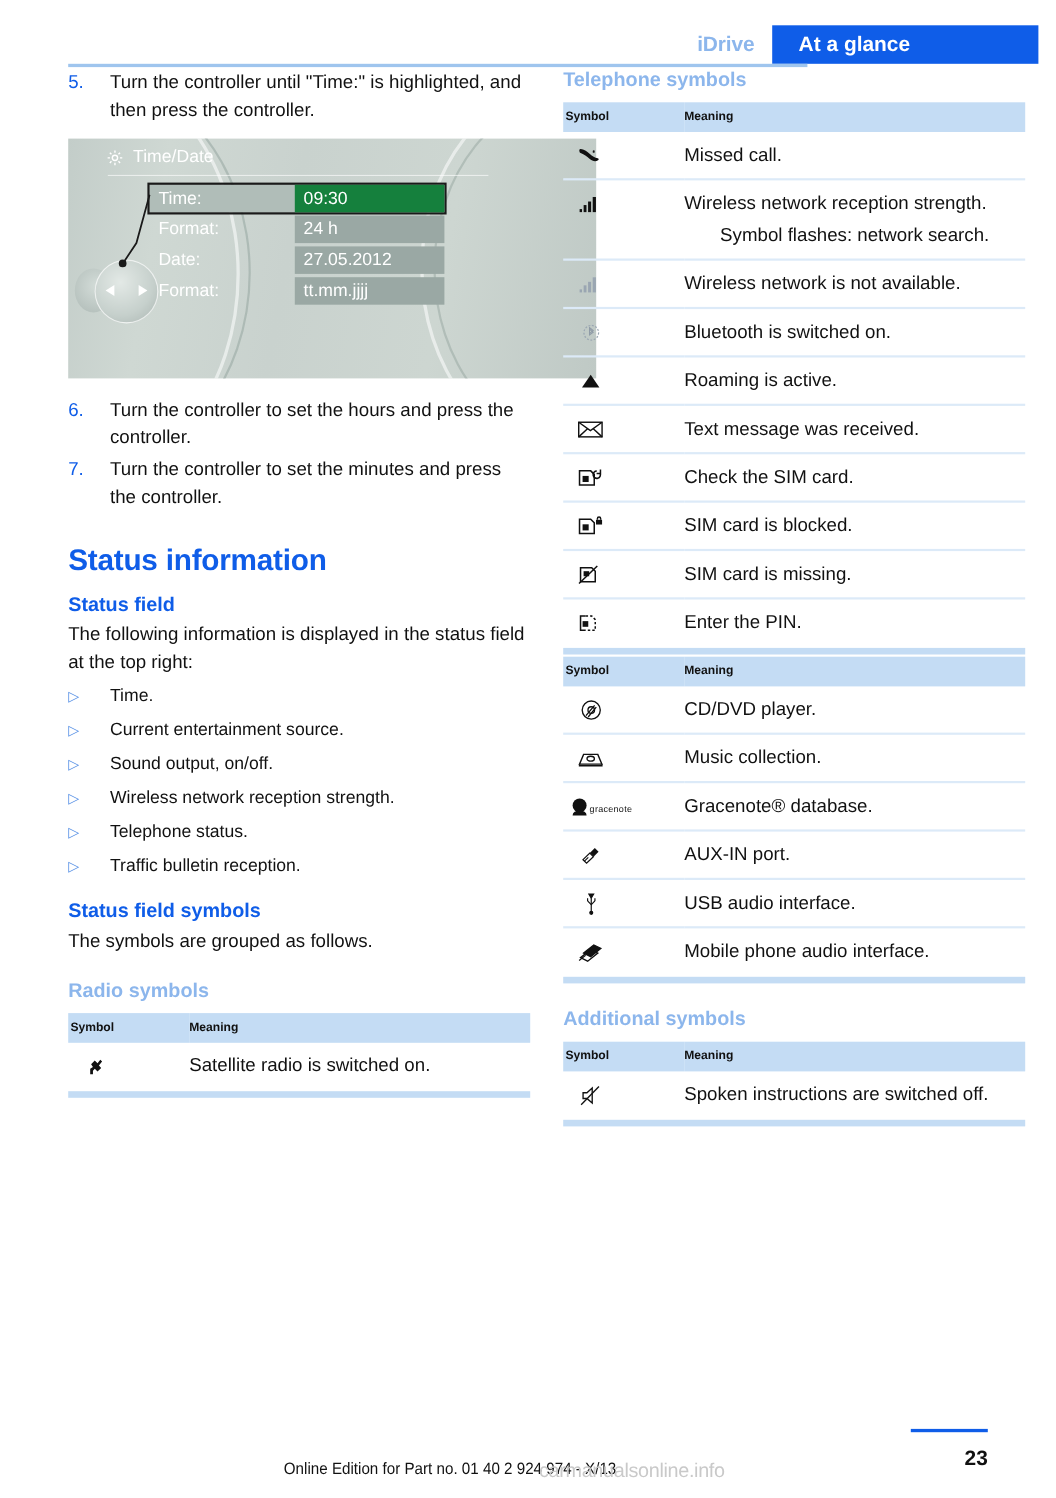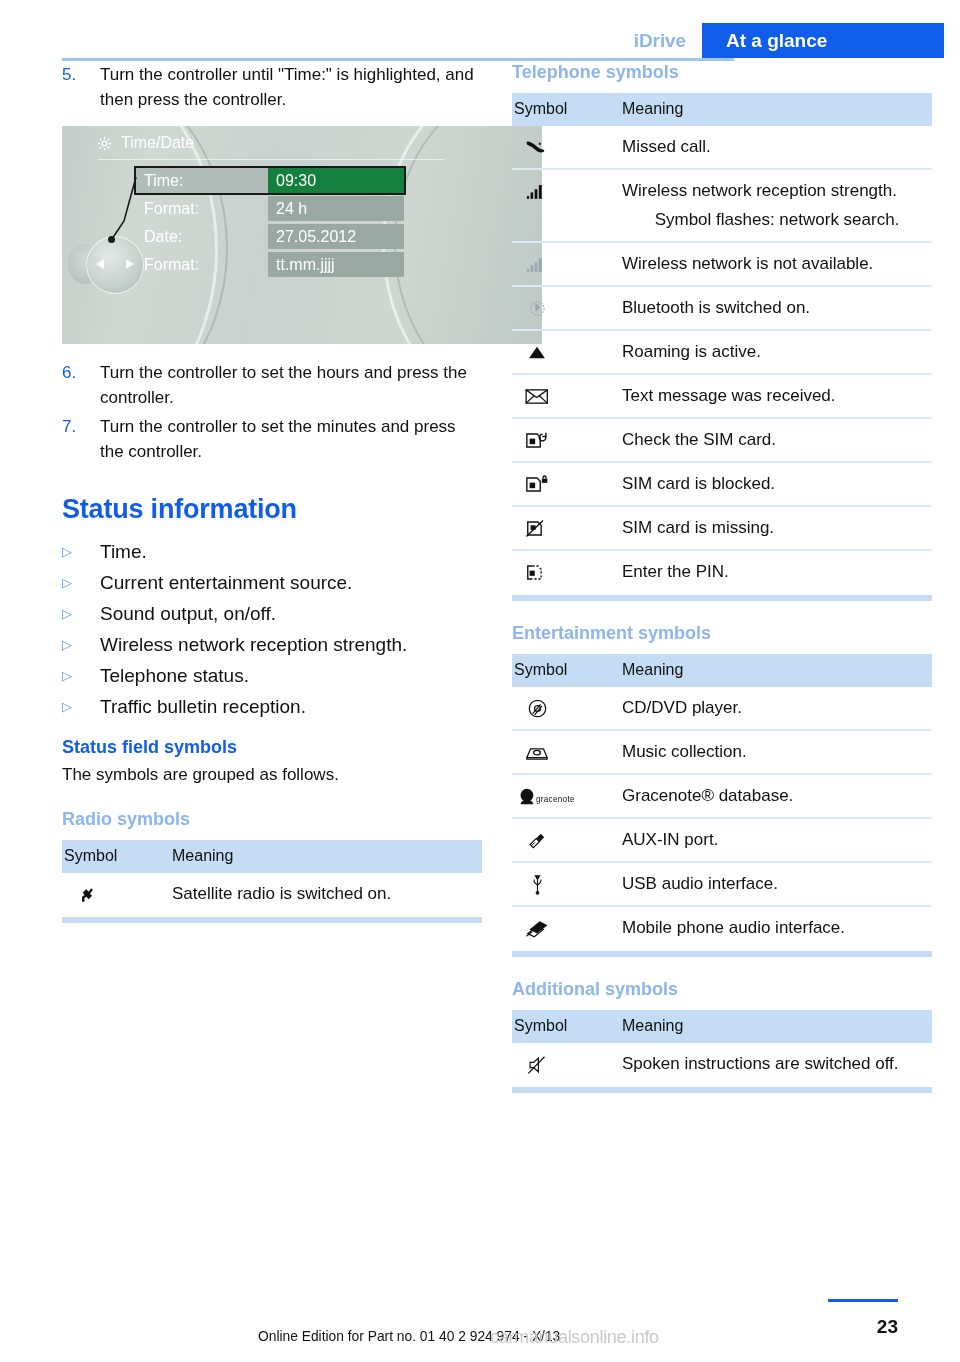--- a/index.html
+++ b/index.html
@@ -126,21 +126,21 @@
     margin-bottom: 6px;
   }
   .bullet-mark {
     color: #5b93e6;
     font-size: 13px;
     width: 38px;
     flex: 0 0 38px;
     line-height: 25px;
   }
   .bullet-text {
-    font-size: 19px;
+    font-size: 16px;
     line-height: 25px;
     flex: 1;
   }
 
   
   .figure {
     position: relative;
     width: 480px;
     height: 218px;
     margin: 14px 0 16px 0;
@@ -237,22 +237,22 @@
   .fig-leader { position: absolute; left: 0; top: 0; width: 420px; height: 218px; }
 
   
   .sym-table {
     width: 420px;
     border-collapse: collapse;
     margin: 0 0 2px 0;
   }
   .sym-table thead th {
     background: #c4dcf4;
-    font-size: 16px;
-    font-weight: normal;
+    font-size: 11px;
+    font-weight: bold;
     text-align: left;
     padding: 7px 0 8px 0;
     color: #111111;
   }
   .sym-table thead th.c-sym { width: 108px; padding-left: 2px; }
   .sym-table tbody td {
     border-bottom: 2px solid #dceaf8;
     padding: 8px 0 9px 0;
     font-size: 17px;
     line-height: 25px;
@@ -395,20 +395,22 @@
     <div class="step">
       <div class="step-num">6.</div>
       <div class="step-text">Turn the controller to set the hours and press the controller.</div>
     </div>
     <div class="step">
       <div class="step-num">7.</div>
       <div class="step-text">Turn the controller to set the minutes and press the controller.</div>
     </div>
 
     <h1 class="h-main">Status information</h1>
+    <h2 class="h-sub">Status field</h2>
+    <p class="body-text">The following information is displayed in the status field at the top right:</p>
 
     <ul class="bullets">
       <li>
         <span class="bullet-mark">▷</span>
         <span class="bullet-text">Time.</span>
       </li>
       <li>
         <span class="bullet-mark">▷</span>
         <span class="bullet-text">Current entertainment source.</span>
       </li>
@@ -588,21 +590,20 @@
                 <rect x="5" y="8" width="5.6" height="5.6" fill="#111111" stroke="none"></rect>
               </svg>
             </span>
           </td>
           <td>Enter the PIN.</td>
         </tr>
       </tbody>
     </table>
     <div class="table-end-bar"></div>
 
-    <h3 class="h-light">Entertainment symbols</h3>
     <table class="sym-table">
       <thead>
         <tr>
           <th class="c-sym">Symbol</th>
           <th>Meaning</th>
         </tr>
       </thead>
       <tbody>
         <tr>
           <td class="c-sym">

